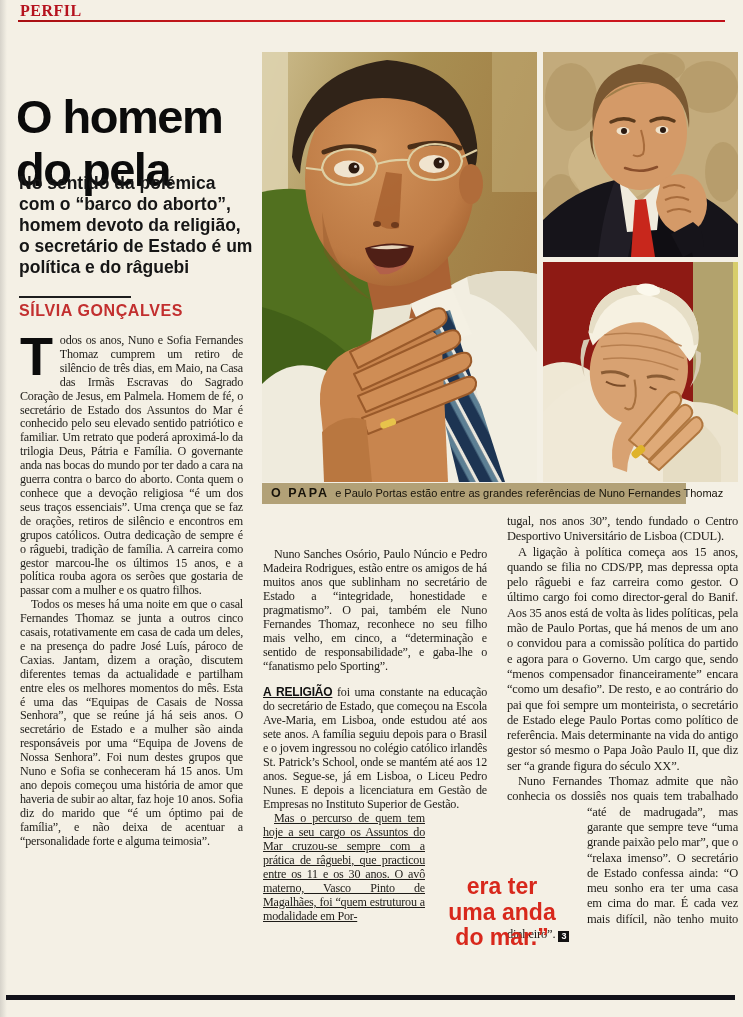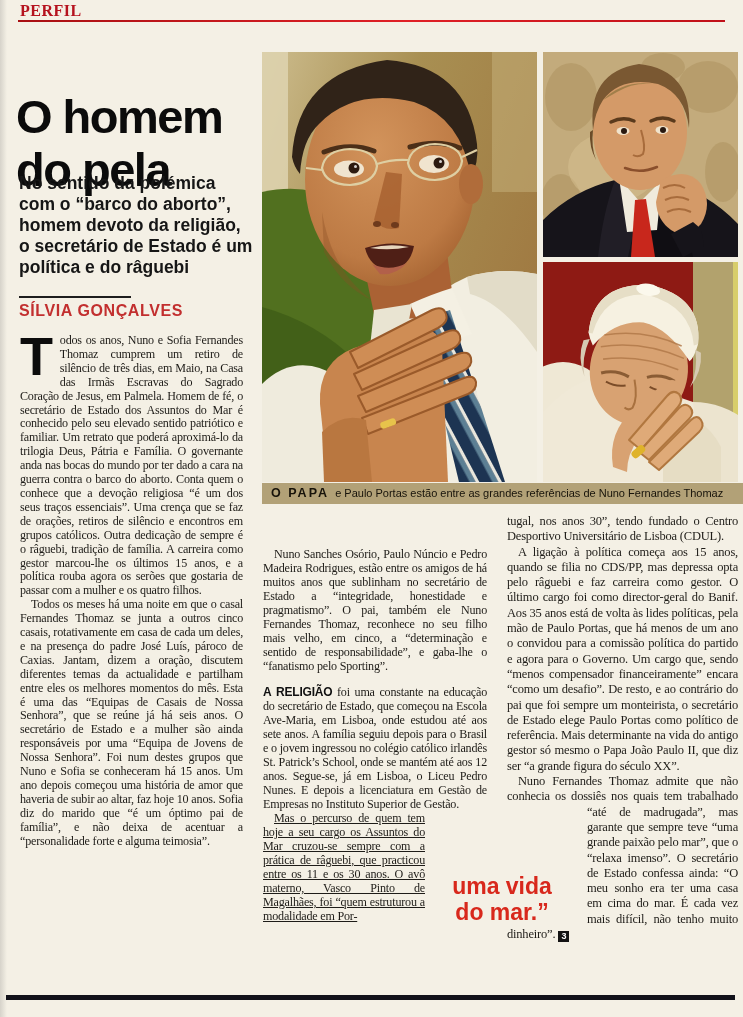--- a/index.html
+++ b/index.html
@@ -17,33 +17,33 @@
   .deck{position:absolute;left:19px;top:173px;font-family:"Liberation Sans",sans-serif;
         font-weight:bold;font-size:17.5px;line-height:21px;color:#161616;}
   .byline-rule{position:absolute;left:19px;top:296px;width:112px;height:2px;background:#1d1d1d;}
   .byline{position:absolute;left:19px;top:302px;font-family:"Liberation Sans",sans-serif;
         font-weight:bold;font-size:16px;letter-spacing:.6px;color:#c22f2f;}
   
   .photo{position:absolute;overflow:hidden;}
   #photo-main{left:262px;top:52px;width:275px;height:430px;}
   #photo-portas{left:543px;top:52px;width:195px;height:205px;}
   #photo-pope{left:543px;top:262px;width:195px;height:220px;}
-  .caption{position:absolute;left:262px;top:483px;width:481px;height:21px;background:#b2a177;
+  .caption{position:absolute;left:262px;top:483px;width:424px;height:21px;background:#b2a177;
         color:#17130a;font-family:"Liberation Sans",sans-serif;font-size:11px;line-height:21px;
         padding-left:9px;box-sizing:border-box;white-space:nowrap;}
   .caption .cap-bold{font-weight:bold;font-size:12.5px;letter-spacing:2px;margin-right:3px;}
   
   .col{position:absolute;text-align:justify;color:#1e1c18;}
   #col1{left:20px;top:334px;width:223px;font-size:12.1px;line-height:13.9px;letter-spacing:-.2px;}
   #col2{left:263px;top:514px;width:224px;font-size:12.1px;line-height:14px;letter-spacing:-.2px;margin-top:33px;}
   #col3{left:507px;top:514px;width:231px;font-size:12.5px;line-height:15.3px;letter-spacing:-.2px;}
   .col p{margin:0;text-indent:11px;}
   .col p.flush{text-indent:0;}
   .subhead-para{margin-top:12px !important;}
-  .subhead{font-family:"Liberation Sans",sans-serif;font-weight:bold;font-size:12px;color:#101010;}
+  .subhead{font-family:"Liberation Sans",sans-serif;font-weight:bold;font-size:12px;color:#101010;text-decoration:underline;}
   .dropcap{float:left;font-family:"Liberation Sans",sans-serif;font-weight:bold;font-size:54px;
         line-height:41px;padding:2px 7px 0 0;color:#0c0c0c;}
   .narrow{width:162px;text-decoration:underline;}
   .qspacer{float:left;width:80px;height:118px;}
   .pullquote{position:absolute;left:427px;top:874px;width:150px;text-align:center;
         font-family:"Liberation Sans",sans-serif;font-weight:bold;font-size:23px;
         line-height:25.5px;color:#d8281c;}
   .endmark{display:inline-block;width:11px;height:11px;background:#131313;color:#fff;
         font:bold 9px/11px "Liberation Sans",sans-serif;text-align:center;margin-left:3px;
         vertical-align:-1px;text-indent:0;}
@@ -244,18 +244,19 @@
 
   <div class="col" id="col3">
     <p class="flush"><span>tugal, nos anos 30”, tendo fundado o Centro Desportivo Universitário de Lisboa (CDUL).</span></p>
     <p><span>A ligação à política começa aos 15 anos, quando se filia no CDS/PP, mas depressa opta pelo râguebi e faz carreira como gestor. O último cargo foi como director-geral do Banif. Aos 35 anos está de volta às lides políticas, pela mão de Paulo Portas, que há menos de um ano o convidou para a comissão política do partido e agora para o Governo. Um cargo que, sendo “menos compensador financeiramente” encara “como um desafio”. De resto, e ao contrário do pai que foi sempre um monteirista, o secretário de Estado elege Paulo Portas como político de referência. Mais determinante na vida do antigo gestor só mesmo o Papa João Paulo II, que diz ser “a grande figura do século XX”.</span></p>
     <p>
       <span>Nuno Fernandes Thomaz admite que não conhecia os dossiês nos quais tem </span><span class="qspacer"></span><span>trabalhado “até de madrugada”, mas garante que sempre teve “uma grande paixão pelo mar”, que o “relaxa imenso”. O secretário de Estado confessa ainda: “O meu sonho era ter uma casa em cima do mar. É cada vez mais difícil, não tenho muito dinheiro”.</span><span class="endmark">3</span>
     </p>
   </div>
 
   <div class="pullquote">
-    <div>uma vida</div>
+    <div>era ter</div>
+    <div>uma anda</div>
     <div>do mar.”</div>
   </div>
 
   <div class="bottom-rule"></div>
 </div>
 
 </body></html>

